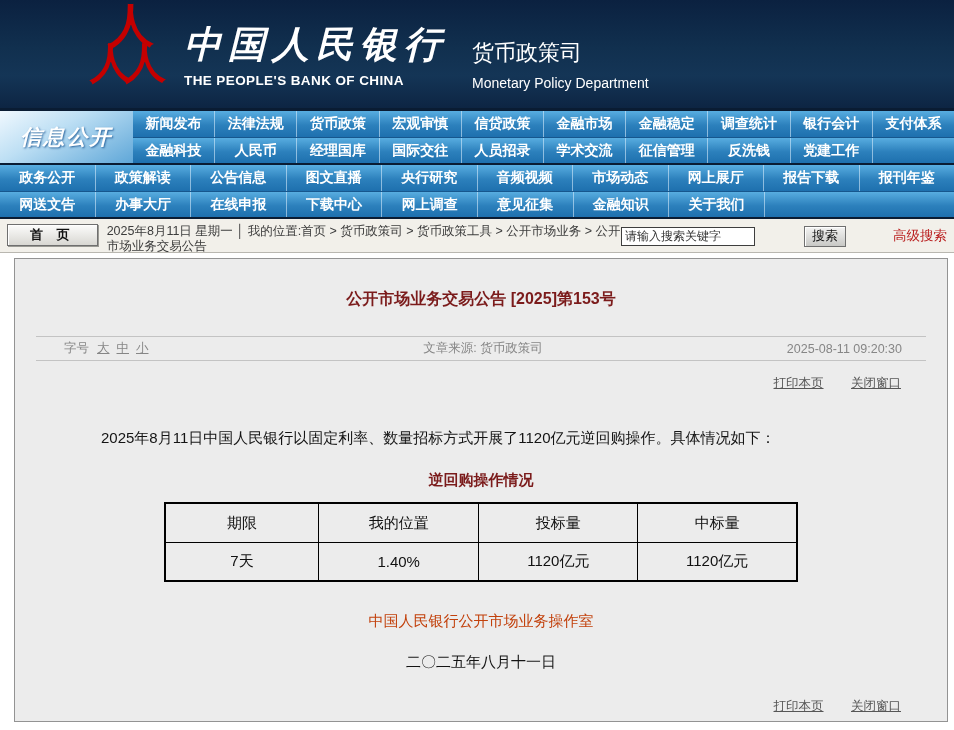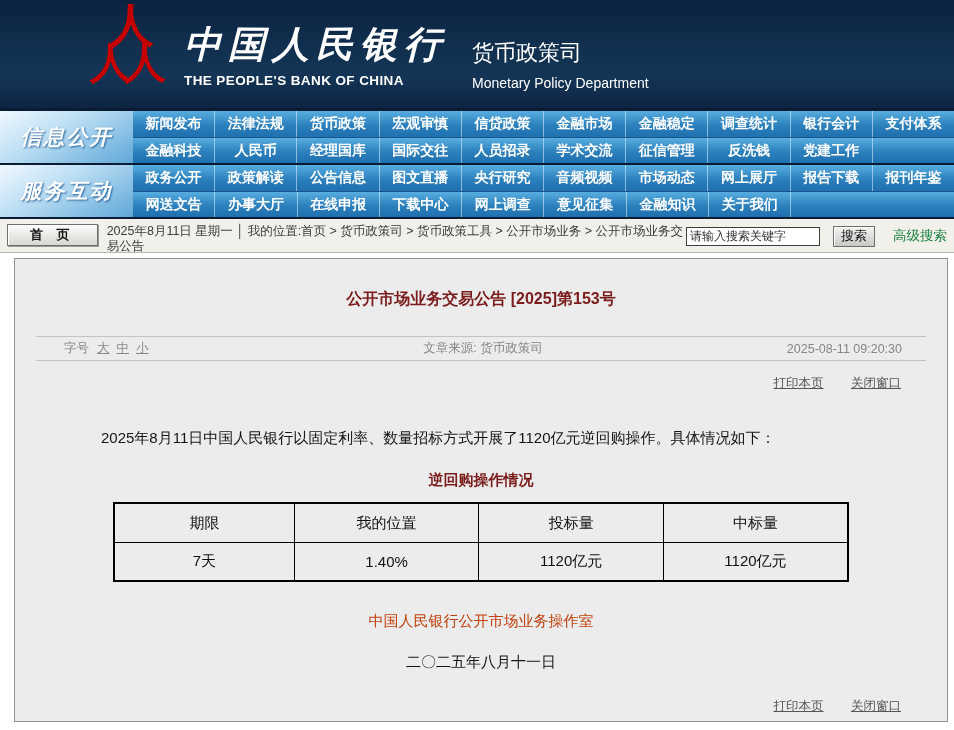--- a/index.html
+++ b/index.html
@@ -32,40 +32,40 @@
   .menu-row { display:flex; height:26px; background:linear-gradient(180deg,#58ade0 0%,#2c80bc 55%,#1e70ae 100%); }
   .menu-row + .menu-row { border-top:1px solid rgba(8,40,80,.35); }
   .nav-item, .nav-empty { flex:1; display:flex; align-items:center; justify-content:center; }
   .nav-item { color:#fff; font-weight:bold; font-size:14px; cursor:pointer; white-space:nowrap; }
   .nav-item + .nav-item, .nav-empty.sep { border-left:1px solid rgba(225,242,255,.55); }
 
   
   .crumb-bar { height:34px; background:#f2f0ea; border-bottom:1px solid #b9b7b0; display:flex; align-items:flex-start; padding:3px 7px 0; font-size:12.5px; color:#3c3c3c; }
   .home-btn { flex:none; margin-top:2px; height:22px; padding:0 22px; background:linear-gradient(#fcfcfb,#d8d7d2); border:1px solid #6f6f6f; box-shadow:inset 1px 1px 0 #fff,1px 1px 0 #9a9a94; font-weight:bold; font-size:13px; letter-spacing:5px; color:#111; font-family:inherit; cursor:pointer; }
   .crumb-text { width:618px; margin-left:9px; line-height:15px; padding-top:2px; }
-  .search-area { margin-left:auto; display:flex; align-items:center; margin-top:3px; height:22px; flex:none; }
+  .search-area { margin-left:auto; display:flex; align-items:center; margin-top:3px; height:22px; flex:none;gap:36px; }
   .search-input { width:134px; height:19px; border:1px solid #3e3e3e; background:#fff; font-size:12px; padding:0 3px; font-family:inherit; }
   .search-input::placeholder { color:#333; opacity:1; }
   .search-btn { margin-left:13px; height:21px; padding:0 7px; background:linear-gradient(#f4f4f3,#c8c8c5); border:1px solid #6f6f6f; box-shadow:inset 1px 1px 0 #fff; font-size:13px; color:#111; font-family:inherit; cursor:pointer; }
-  .adv-search { margin-left:18px; font-size:13.5px; color:#15803d; text-decoration:none; cursor:pointer; }
+  .adv-search { margin-left:11px; font-size:13.5px; color:#b91c1c; text-decoration:none; cursor:pointer; }
 
   
   .content-box { position:absolute; left:14px; right:6px; top:258px; height:464px; background:#ececec; border:1px solid #939393; }
   .article-title { margin-top:30px; text-align:center; font-size:16px; font-weight:bold; color:#7b1b1b; }
   .meta-bar { margin:26px 21px 0; height:25px; border-top:1px solid #c3c3c3; border-bottom:1px solid #c3c3c3; display:flex; align-items:center; font-size:12.5px; color:#868686; }
   .meta-left { flex:1; padding-left:28px; display:flex; align-items:center; }
   .meta-left .lbl { margin-right:8px; }
   .meta-left a { color:#868686; text-decoration:underline; margin-right:7px; cursor:pointer; }
   .meta-center { flex:1; text-align:center; }
   .meta-right { flex:1; text-align:right; padding-right:24px; }
   .actions { text-align:right; padding-right:46px; margin-top:14px; font-size:12.5px; }
   .actions a { color:#565656; text-decoration:underline; margin-left:24px; cursor:pointer; }
   .body-p { margin:34px 56px 0; text-indent:2em; font-size:15px; color:#141414; line-height:1.55; }
   .tbl-title { margin-top:22px; text-align:center; font-size:15px; font-weight:bold; color:#7b1b1b; }
-  .op-table { margin:12px auto 0; width:736px; border-collapse:collapse; border:2px solid #000; }
+  .op-table { margin:12px auto 0; width:634px; border-collapse:collapse; border:2px solid #000; }
   .op-table th, .op-table td { border:1px solid #000; height:39px; text-align:center; vertical-align:middle; font-size:15px; font-weight:normal; color:#111; }
   .sig-line { margin-top:30px; text-align:center; font-size:15px; color:#c2410c; }
   .sig-date { margin-top:22px; text-align:center; font-size:15px; color:#141414; }
   .actions.bottom { margin-top:26px; }
 </style>
 </head>
 <body>
 
 <div class="site-header">
   <div class="emblem">
@@ -107,21 +107,20 @@
         <div class="nav-item">人员招录</div>
         <div class="nav-item">学术交流</div>
         <div class="nav-item">征信管理</div>
         <div class="nav-item">反洗钱</div>
         <div class="nav-item">党建工作</div>
         <div class="nav-empty sep"></div>
       </div>
     </div>
   </div>
   <div class="nav-section">
-    <div class="sec-label">服务互动</div>
     <div class="sec-menu">
       <div class="menu-row">
         <div class="nav-item">政务公开</div>
         <div class="nav-item">政策解读</div>
         <div class="nav-item">公告信息</div>
         <div class="nav-item">图文直播</div>
         <div class="nav-item">央行研究</div>
         <div class="nav-item">音频视频</div>
         <div class="nav-item">市场动态</div>
         <div class="nav-item">网上展厅</div>

